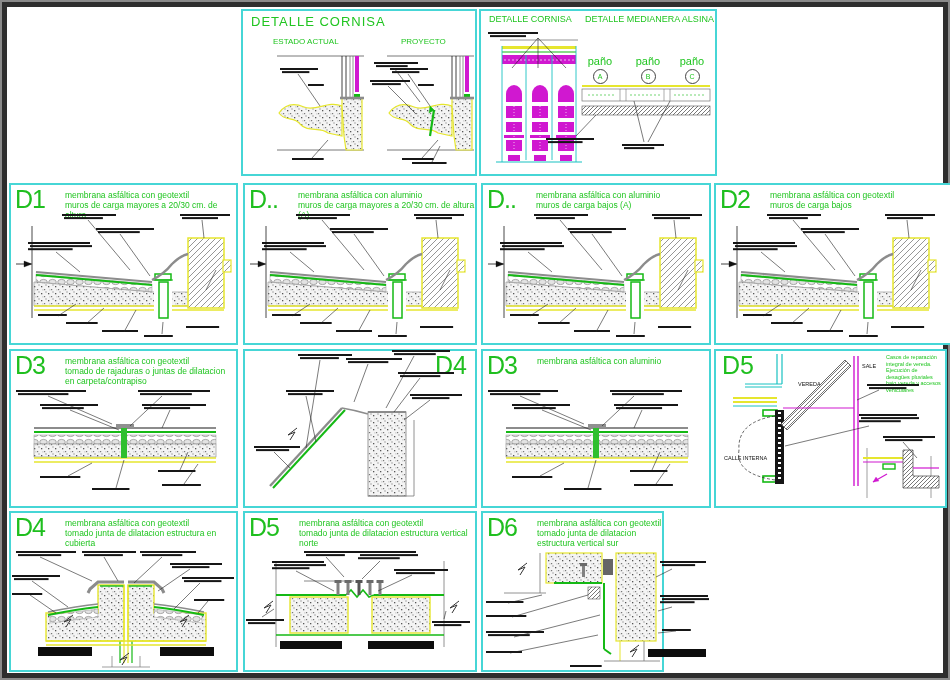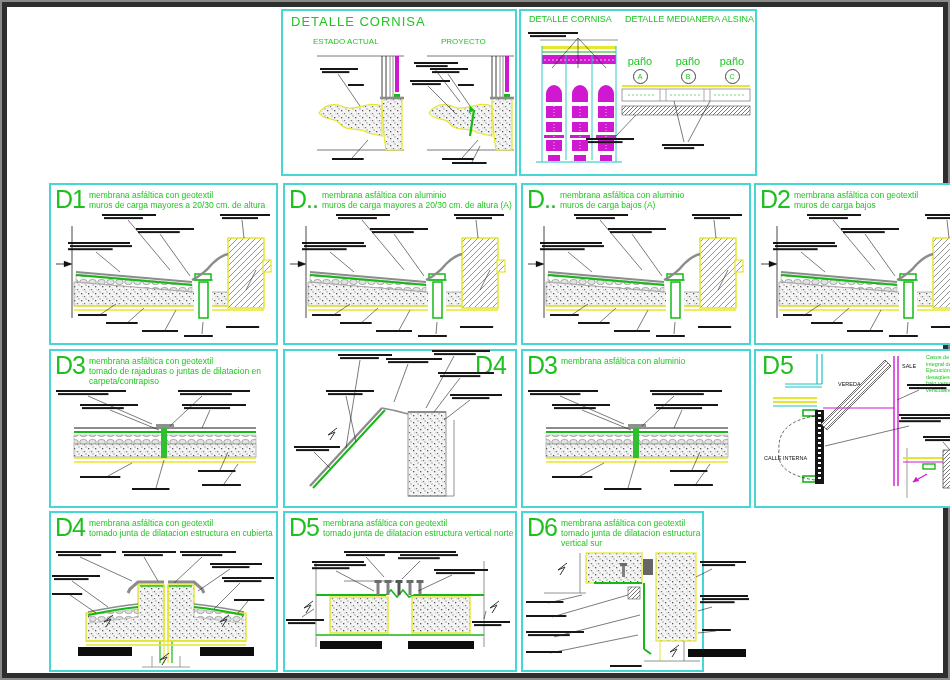--- a/index.html
+++ b/index.html
@@ -1,20 +1,20 @@
 <!DOCTYPE html>
 <html><head>
 <meta charset="utf-8">
 <style>
   html,body{margin:0;padding:0;background:#9a9a9a;font-family:"Liberation Sans",sans-serif;}
   #sheet{position:relative;width:950px;height:680px;background:#8a8a8a;overflow:hidden;}
   #frame{position:absolute;inset:2px;background:#2e2e2e;}
   #canvas{position:absolute;inset:7px;background:#ffffff;}
-  .panel{position:absolute;border:2px solid #46d6d6;background:#fff;box-sizing:border-box;margin-left:40px;}
-  .hd{display:flex;gap:4px;padding:2px 0 0 4px;align-items:flex-start;}
+  .panel{position:absolute;border:2px solid #46d6d6;background:#fff;box-sizing:border-box;}
+  .hd{display:flex;gap:20px;padding:2px 0 0 4px;align-items:flex-start;}
   .code{font-size:25px;line-height:24px;color:#1fbf1f;letter-spacing:-1px;white-space:pre;}
   .code-abs-r{position:absolute;top:0px;right:8px;font-size:25px;color:#1fbf1f;}
   .code-abs-l{position:absolute;top:0px;left:6px;font-size:25px;color:#1fbf1f;}
   .tt{font-size:8.5px;line-height:10px;color:#21c521;padding-top:3px;}
   .tt .t2{display:block;}
   .drawing{position:absolute;left:1px;bottom:1px;}
   .big-title{position:absolute;font-size:13px;color:#21c521;letter-spacing:1px;white-space:nowrap;}
   .mid-title{position:absolute;font-size:9px;color:#21c521;white-space:nowrap;}
   .sub-green{position:absolute;font-size:8px;color:#21c521;white-space:nowrap;}
   .lbl{position:absolute;font-size:5.5px;color:#111;white-space:nowrap;}

